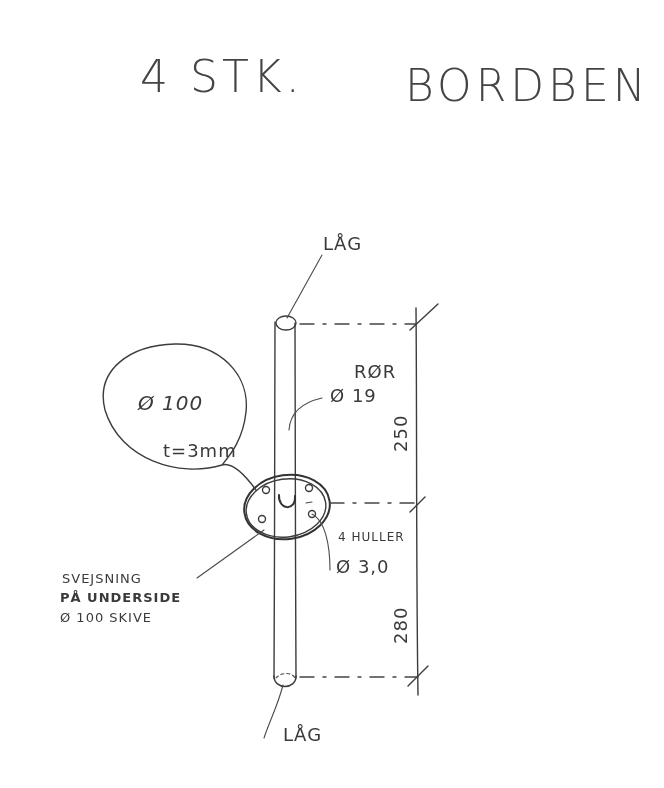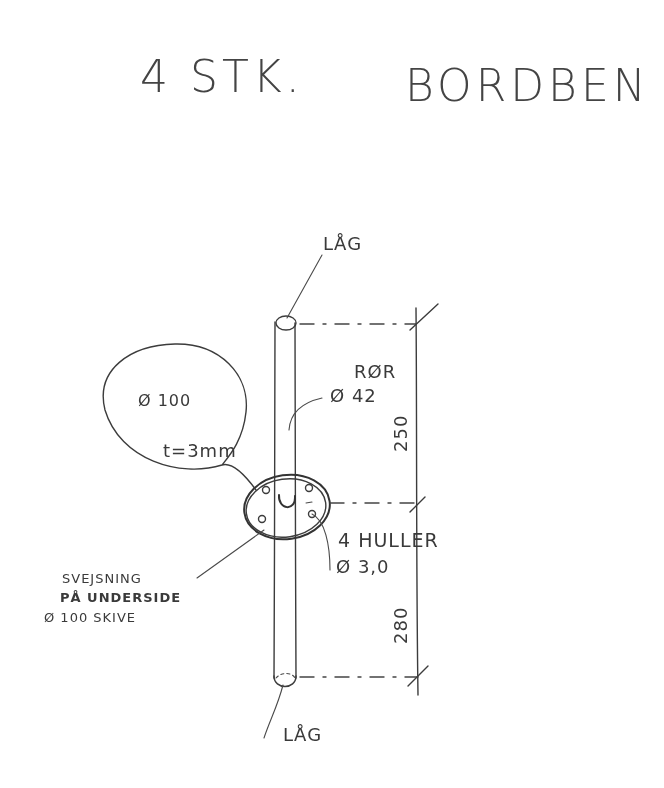--- a/index.html
+++ b/index.html
@@ -8,21 +8,21 @@
     svg.sketch { position: absolute; left: 0; top: 0; width: 664px; height: 788px; }
     .ink { fill: none; stroke: #3c3c3c; stroke-width: 1.4; stroke-linecap: round; stroke-linejoin: round; }
     .ink-thin { fill: none; stroke: #4a4a4a; stroke-width: 1.1; stroke-linecap: round; }
     .ink-bold { fill: none; stroke: #333; stroke-width: 2; stroke-linecap: round; }
     .dash { fill: none; stroke: #444; stroke-width: 1.4; stroke-dasharray: 14 9 3 9; stroke-linecap: round; }
     .hw { position: absolute; font-family: "DejaVu Sans", sans-serif; color: #3a3a3a;
           white-space: nowrap; line-height: 1; letter-spacing: 1px; }
     .title { font-size: 44px; font-weight: 300; letter-spacing: 4px; color: #444; }
     .lbl { font-size: 13px; }
     .lbl-md { font-size: 18px; }
-    .lbl-lg { font-size: 16px; }
+    .lbl-lg { font-size: 20px; font-style: italic; }
     .rot { transform-origin: left top; transform: rotate(-90deg); }
   </style>
 </head>
 <body>
 
 <svg class="sketch" viewBox="0 0 664 788">
 
   <g>
     <path class="ink" d="M275 322 C274 420, 275 560, 274 678"></path>
     <path class="ink" d="M295 323 C296 420, 295 560, 296 678"></path>
@@ -71,26 +71,26 @@
   </g>
 </svg>
 
 <div class="hw title" style="left:140px; top:55px;">4 STK.</div>
 <div class="hw title" style="left:405px; top:64px;">BORDBEN</div>
 
 <div class="hw lbl-md" style="left:323px; top:235px;">LÅG</div>
 <div class="hw lbl-md" style="left:283px; top:726px;">LÅG</div>
 
 <div class="hw lbl-md" style="left:325px; top:363px;margin-left:29px;">RØR</div>
-<div class="hw lbl-md" style="left:330px; top:387px;">Ø 42</div>
+<div class="hw lbl-md" style="left:330px; top:387px;">Ø 19</div>
 
 <div class="hw lbl-lg" style="left:138px; top:393px;">Ø 100</div>
 <div class="hw lbl-md" style="left:163px; top:442px;">t=3mm</div>
 
-<div class="hw lbl" style="left:338px; top:531px; font-size:19px;">4 HULLER</div>
+<div class="hw lbl" style="left:338px; top:531px; font-size:12px;">4 HULLER</div>
 <div class="hw lbl-md" style="left:336px; top:558px;">Ø 3,0</div>
 
 <div class="hw lbl" style="left:62px; top:572px;">SVEJSNING</div>
 <div class="hw lbl" style="left:60px; top:591px;font-weight:bold;">PÅ UNDERSIDE</div>
-<div class="hw lbl" style="left:44px; top:611px;">Ø 100 SKIVE</div>
+<div class="hw lbl" style="left:60px; top:611px;">Ø 100 SKIVE</div>
 
 <div class="hw lbl-md rot" style="left:392px; top:452px;">250</div>
 <div class="hw lbl-md rot" style="left:392px; top:644px;">280</div>
 
 </body></html>

